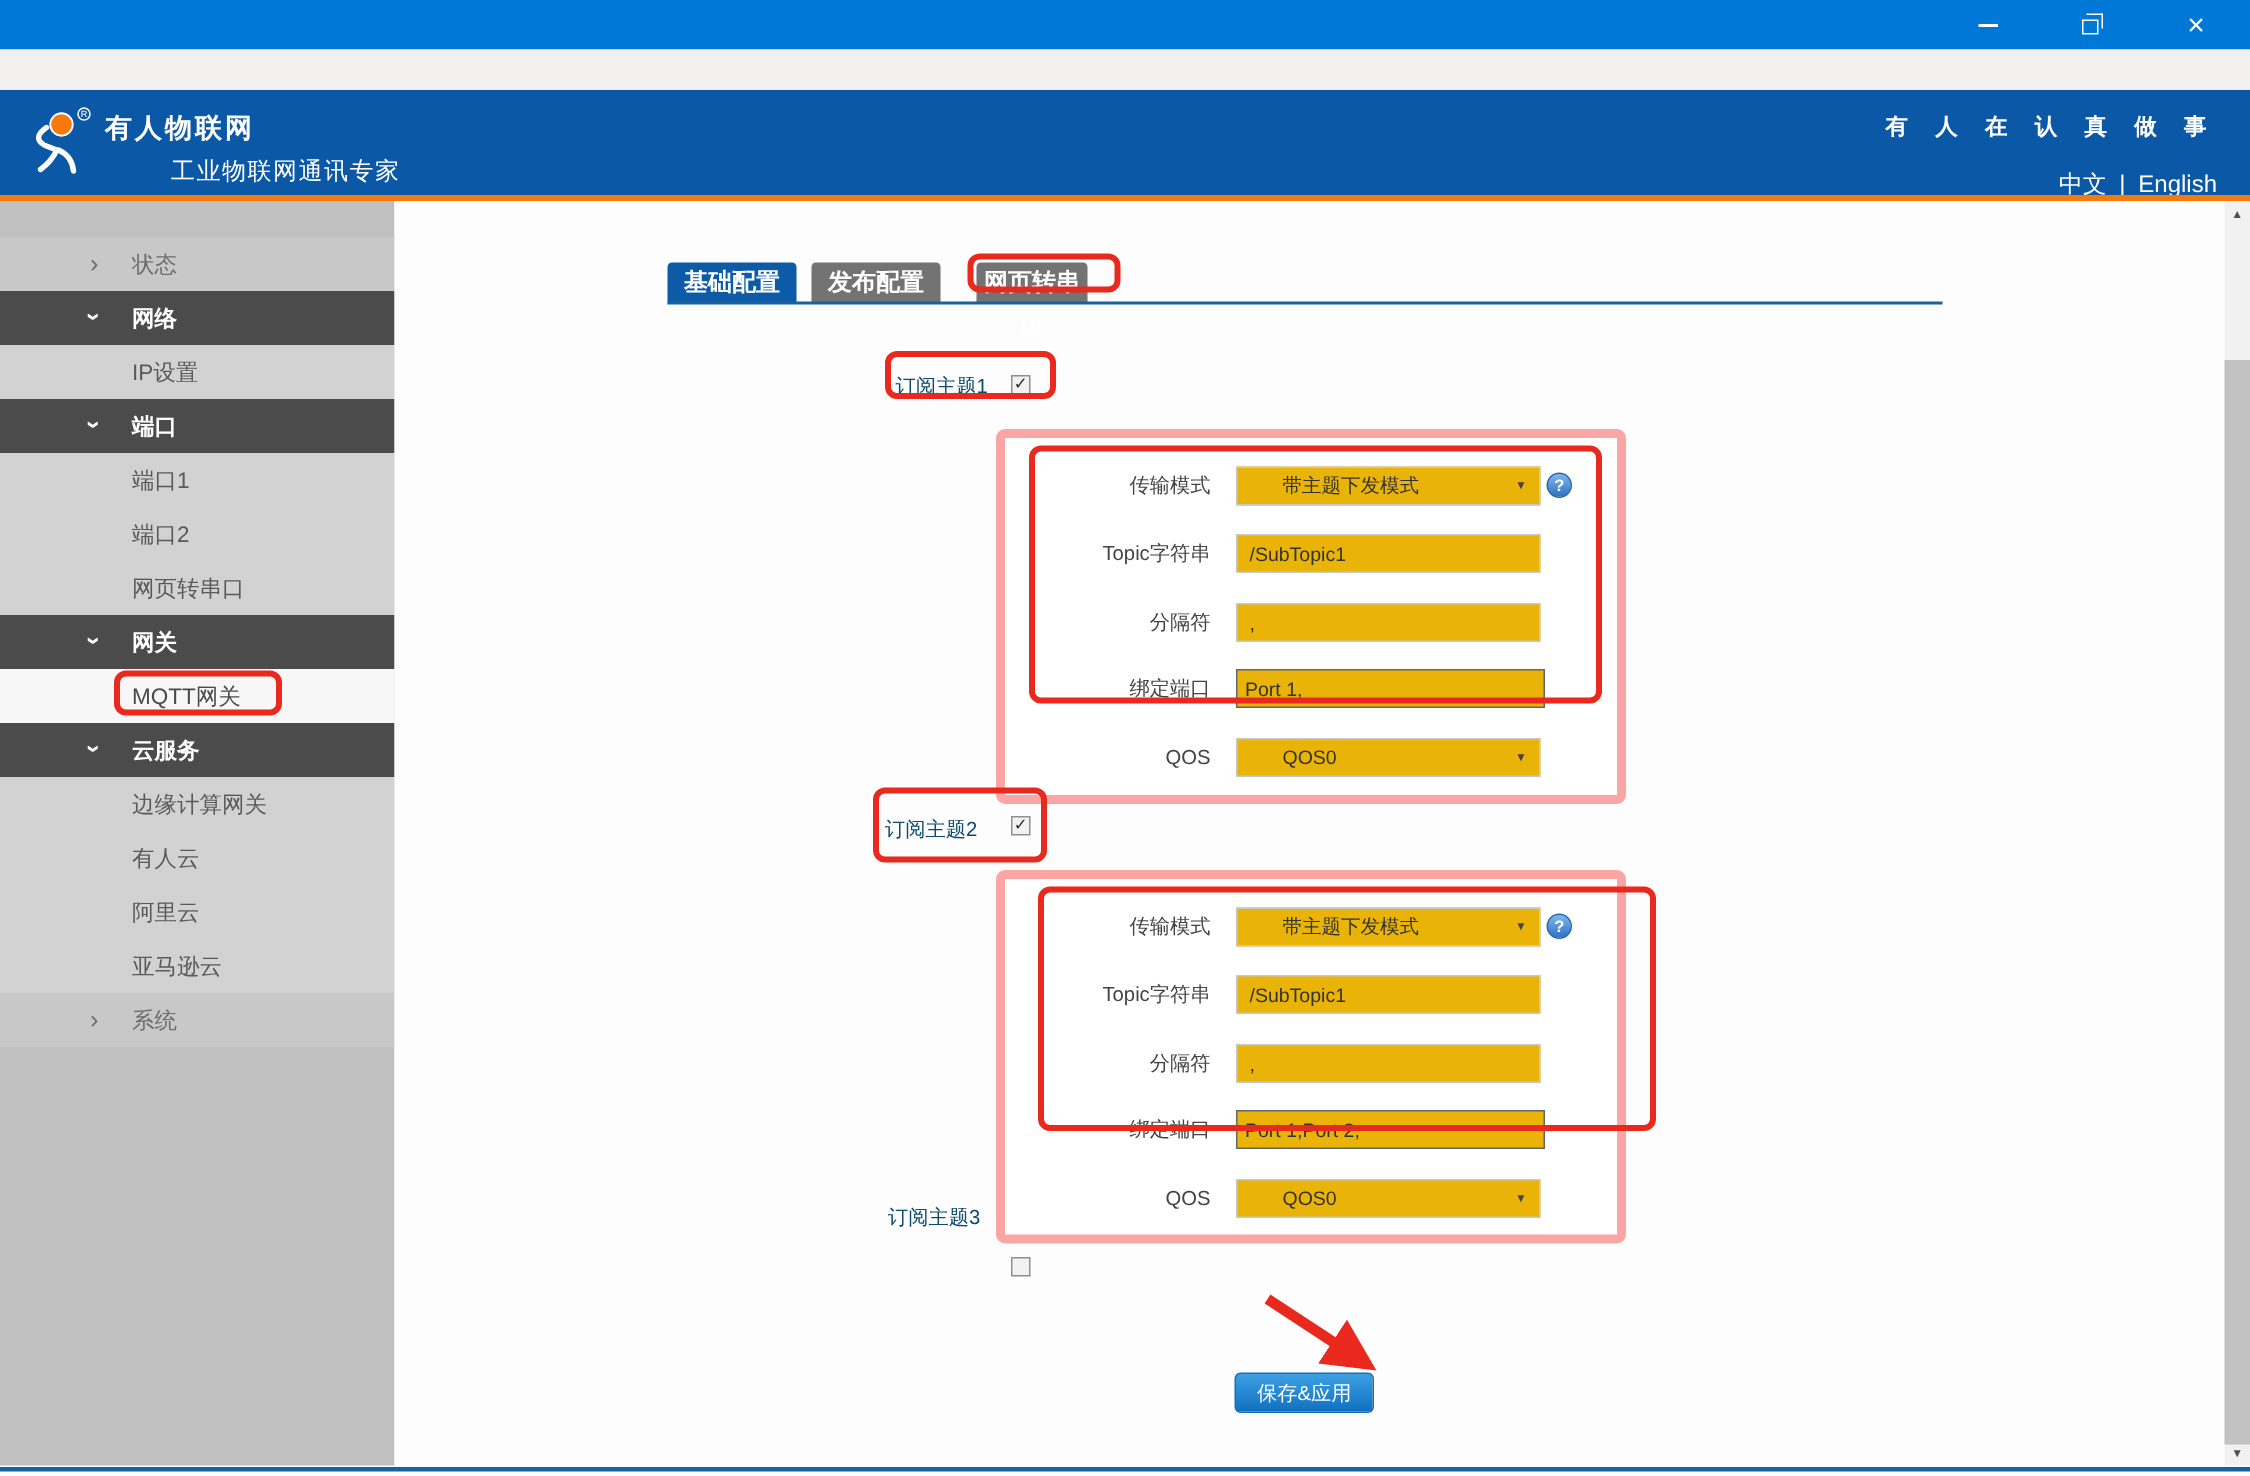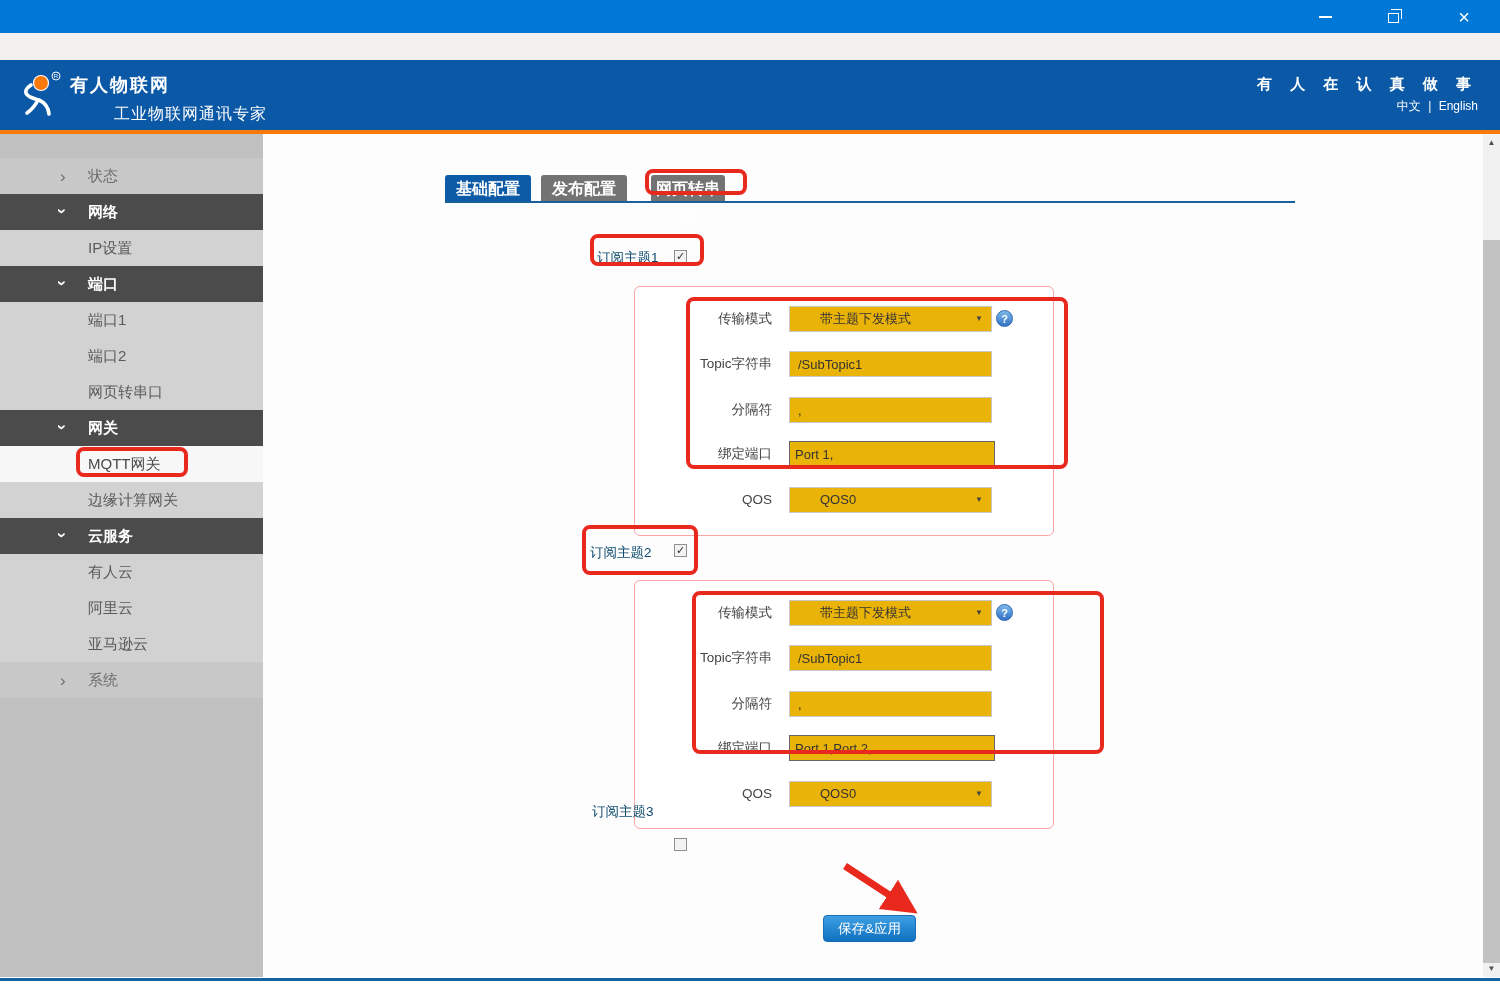--- a/index.html
+++ b/index.html
@@ -18,21 +18,21 @@
   .chrome-strip { position:absolute; left:0; top:33px; width:1500px; height:27px; background:#f1f0ee; }
 
   
   .header { position:absolute; left:0; top:60px; width:1500px; height:70px; background:#0b59a6; color:#fff; }
   .logo { position:absolute; left:16px; top:11px; width:48px; height:48px; }
   .brand { position:absolute; left:70px; top:13px; }
   .brand-title { font-size:18px; font-weight:bold; letter-spacing:2px; }
   .brand-sub { font-size:16px; margin-top:7px; letter-spacing:1px;margin-left:44px; }
   .header-right { position:absolute; right:22px; top:15px; text-align:right; }
   .slogan { font-size:15px; font-weight:bold; letter-spacing:7px; }
-  .langs { margin-top:4px; font-size:12px; }
+  .langs { margin-top:19px; font-size:16px; }
   .langs span { margin-left:4px; }
   .orange-bar { position:absolute; left:0; top:130px; width:1500px; height:4px; background:#f8790b; }
 
   
   .sidebar { position:absolute; left:0; top:134px; width:263px; height:843px; background:#c0c0c0; padding-top:24px; }
   .side-item { position:relative; height:36px; display:flex; align-items:center; padding-left:88px; font-size:15px; cursor:default; }
   .side-item .chev { position:absolute; left:60px; top:50%; transform:translateY(-50%); font-size:17px; line-height:1; }
   .side-item .chev.down { transform:translateY(-55%) rotate(90deg); }
   .side-item.lvl-top { background:#c8c8c8; color:#6e6e6e; }
   .side-item.hdr { background:#4b4b4b; color:#ffffff; font-weight:bold; }
@@ -46,21 +46,21 @@
   .tab.blue { background:#0d5ba7; }
   .tab.orange { background:#737373; }
   .tab-basic { left:182px; width:86px; }
   .tab-publish { left:278px; width:86px; }
   .tab-subscribe { left:388px; width:74px; }
   .tab-underline { position:absolute; left:182px; top:67px; width:850px; height:2px; background:#17619f; }
 
   .topic-label { position:absolute; font-size:13.5px; color:#0c4a6e; white-space:nowrap; }
   .checkbox { position:absolute; width:13px; height:13px; border:1px solid #8f8f8f; background:#f2f2f2; display:flex; align-items:center; justify-content:center; font-size:11px; line-height:11px; color:#2b2b2b; cursor:pointer; }
 
-  .panel { position:absolute; left:371px; width:420px; background:#fff; border:1px solid #fca5a5; border-radius:6px; }
+  .panel { position:absolute; left:401px; width:420px; background:#fff; border:6px solid #fca5a5; border-radius:6px; }
   .panel-1 { top:152px; height:250px; }
   .panel-2 { top:446px; height:249px; }
   .frow-label { position:absolute; left:0; width:137px; text-align:right; font-size:13.5px; color:#444; line-height:26px; white-space:nowrap; }
   .ctrl { position:absolute; left:154px; width:203px; height:26px; border:1px solid #c8c8c8; background:#eab308; font-size:13px; color:#333; font-family:"Liberation Sans",sans-serif; }
   .select { line-height:24px; padding-left:30px; cursor:pointer; }
   .select .dd-arrow { position:absolute; right:8px; top:0; line-height:24px; font-size:8px; color:#444; }
   input.ctrl { padding-left:8px; }
   input.ctrl.portbox { border-color:#666; width:206px; padding-left:5px; }
   .help-icon { position:absolute; left:361px; width:17px; height:17px; border-radius:50%; background:linear-gradient(#7db9ec,#3172c4); border:1px solid #2d66b0; color:#fff; font-size:11px; font-weight:bold; display:flex; align-items:center; justify-content:center; cursor:pointer; }
 
@@ -144,26 +144,26 @@
     <div class="side-item sub">
         <span>网页转串口</span>
       </div>
     <div class="side-item hdr">
         <span class="chev down">›</span>
         <span>网关</span>
       </div>
     <div class="side-item sel">
         <span>MQTT网关</span>
       </div>
+    <div class="side-item hdr">
+        <span class="chev down">›</span>
+        <span>云服务</span>
+      </div>
     <div class="side-item sub">
         <span>边缘计算网关</span>
-      </div>
-    <div class="side-item hdr">
-        <span class="chev down">›</span>
-        <span>云服务</span>
       </div>
     <div class="side-item sub">
         <span>有人云</span>
       </div>
     <div class="side-item sub">
         <span>阿里云</span>
       </div>
     <div class="side-item sub">
         <span>亚马逊云</span>
       </div>

